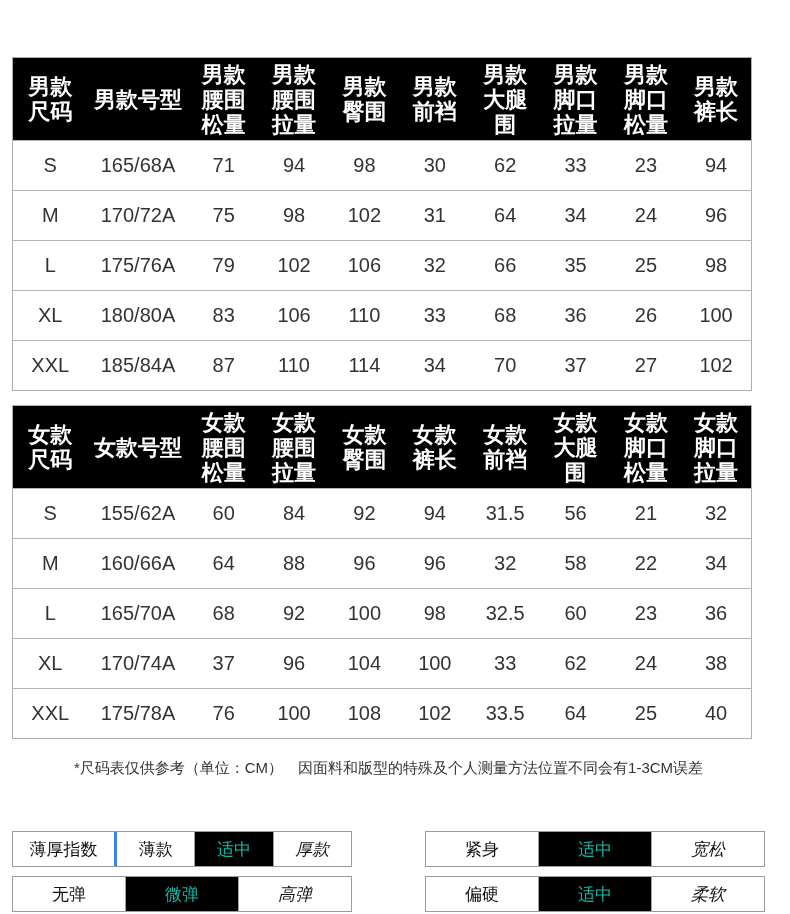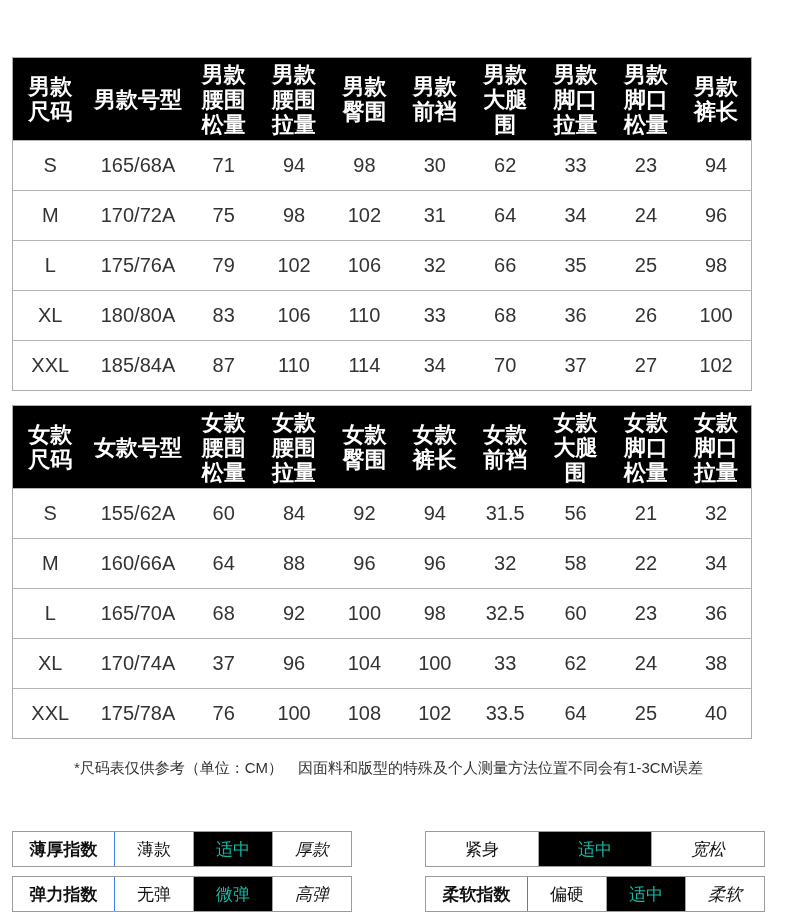--- a/index.html
+++ b/index.html
@@ -38,22 +38,22 @@
   .indicators{
     margin-top:53px;display:grid;
     grid-template-columns:340px 340px;
     justify-content:space-between;row-gap:9px;
   }
   .indicator{
     display:flex;height:36px;box-sizing:border-box;
     border:1px solid #9b9b9b;background:#fff;
   }
   .ind-label{
-    width:101px;flex:none;border-right:1px solid #3b82f6;
-    font-weight:bold;
+    width:101px;flex:none;border-right:3px solid #3b82f6;
+    font-weight:normal;
   }
   .ind-label,.ind-opt{
     display:flex;align-items:center;justify-content:center;
     font-size:17px;color:#111;
   }
   .ind-opt{flex:1;border-right:1px solid #a3a3a3;}
   .ind-opt:last-child{border-right:none;font-style:italic;}
   .ind-opt.selected{background:#000000;color:#14b8a6;}
 </style>
 </head>
@@ -282,27 +282,25 @@
       <div class="ind-opt">厚款</div>
     </div>
 
     <div class="indicator">
       <div class="ind-opt">紧身</div>
       <div class="ind-opt selected">适中</div>
       <div class="ind-opt">宽松</div>
     </div>
 
     <div class="indicator">
-      <div class="ind-label">弹力指数</div>
       <div class="ind-opt">无弹</div>
       <div class="ind-opt selected">微弹</div>
       <div class="ind-opt">高弹</div>
     </div>
 
     <div class="indicator">
-      <div class="ind-label">柔软指数</div>
       <div class="ind-opt">偏硬</div>
       <div class="ind-opt selected">适中</div>
       <div class="ind-opt">柔软</div>
     </div>
 
   </div>
 </div>
 
 </body></html>

